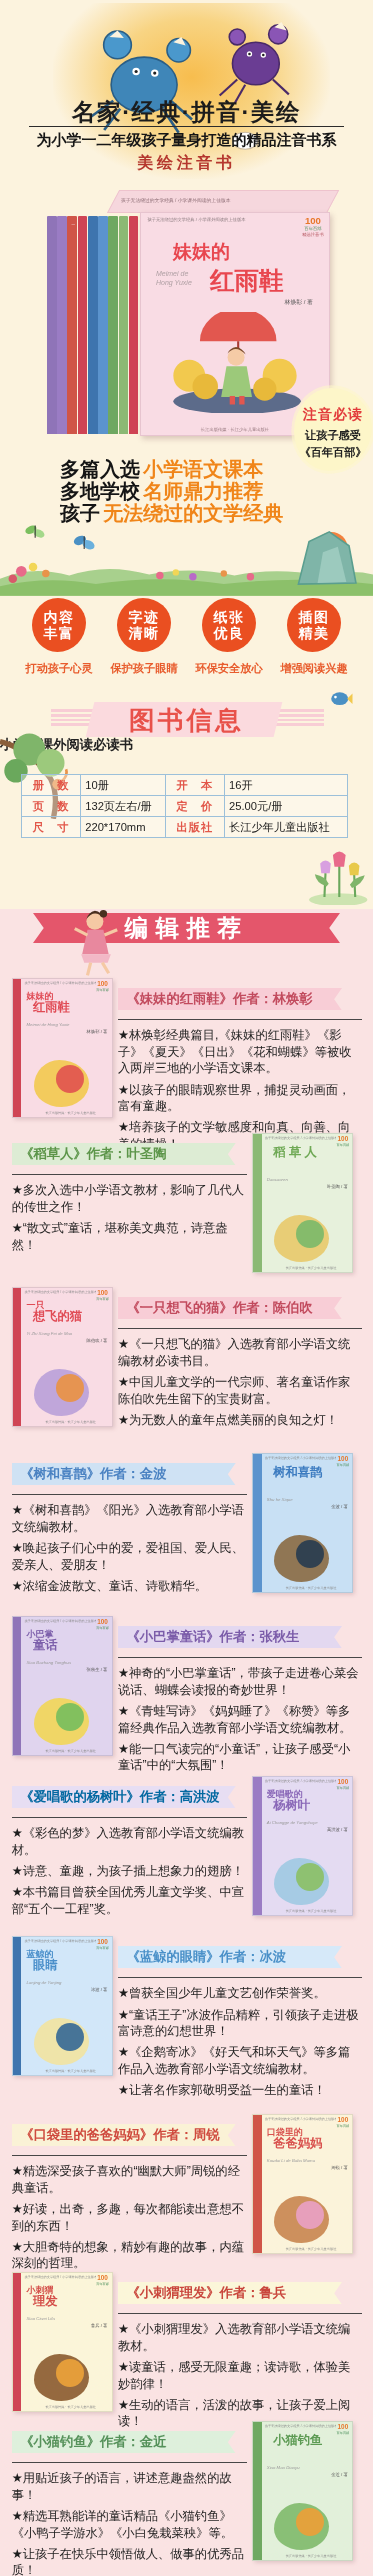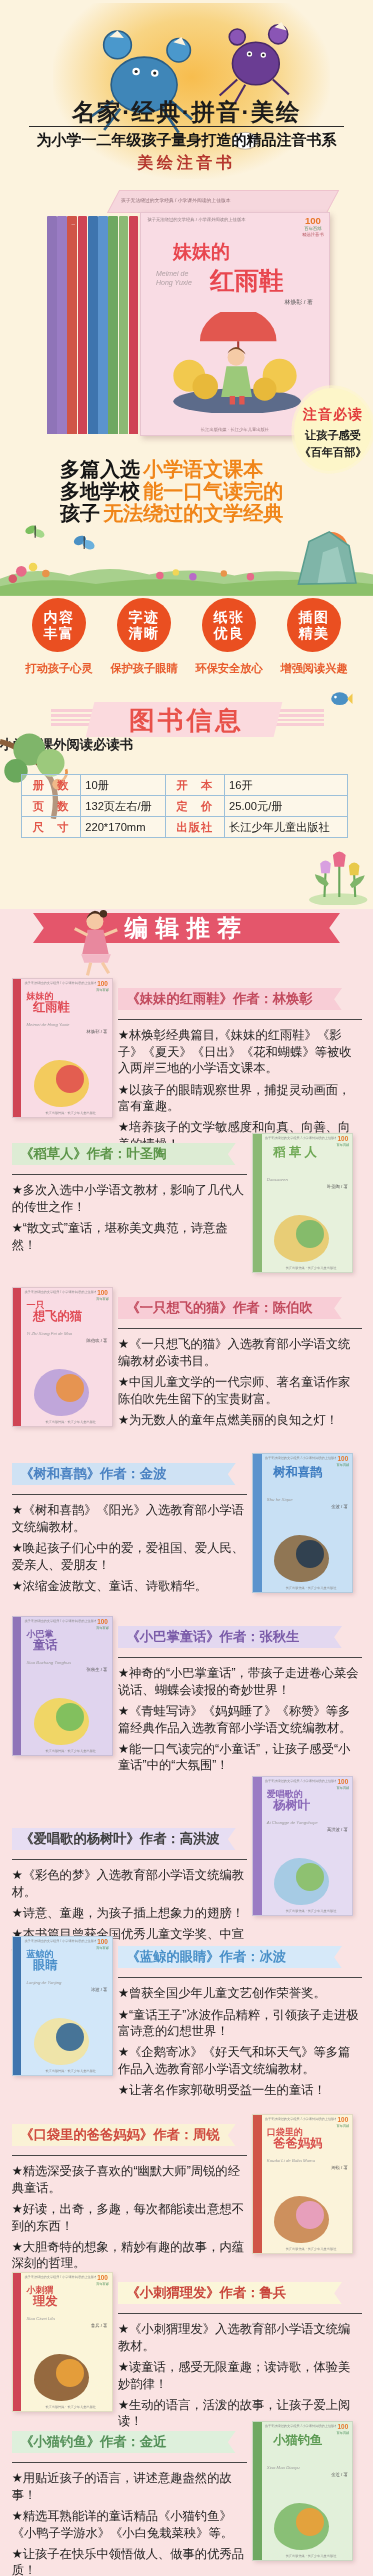--- a/index.html
+++ b/index.html
@@ -243,21 +243,21 @@
   </div>
 
   <div class="abs slogans">
 
   <div class="slogan-row">
       <span class="slogan-black">多篇入选</span>
       <span class="slogan-orange">小学语文课本</span>
     </div>
       <div class="slogan-row">
       <span class="slogan-black">多地学校</span>
-      <span class="slogan-orange">能一口气读完的</span>
+      <span class="slogan-orange">名师鼎力推荐</span>
     </div>
       <div class="slogan-row">
       <span class="slogan-black">孩子</span>
       <span class="slogan-orange">无法绕过的文学经典</span>
     </div>
     </div>
 
   <svg class="abs scenery" width="373" height="76" viewBox="0 0 700 142">
     <path d="M0 142 L0 110 Q60 84 130 104 Q200 80 280 102 Q360 86 440 104 Q520 88 600 104 Q660 92 700 102 L700 142 Z" fill="#a8d08d"></path>
     <path d="M0 142 L0 124 Q90 104 180 120 Q300 102 420 120 Q560 104 700 120 L700 142 Z" fill="#8cc06a"></path>
@@ -594,21 +594,21 @@
           <div class="c-pinyin">Ai Changge de Yangshuye</div>
           <div class="c-author">高洪波 / 著</div>
           <div class="c-art">
             <span class="art-blob" style="background: rgb(158, 201, 226);"></span>
             <span class="art-accent" style="background: rgb(140, 192, 106);"></span>
           </div>
           <div class="c-pub">长江出版传媒 · 长江少年儿童出版社</div>
         </div>
       </div>
       <div class="content">
-        <div class="ribbon" style="background: rgb(231, 222, 243); color: #404040; margin-top: 42px;">
+        <div class="ribbon" style="background: rgb(231, 222, 243); color: #0369a1;">
           <span class="ribbon-label">《爱唱歌的杨树叶》作者：高洪波</span>
         </div>
         <div class="sec-divider"></div>
         <ul class="bullets">
             <li>★《彩色的梦》入选教育部小学语文统编教材。</li>
             <li>★诗意、童趣，为孩子插上想象力的翅膀！</li>
             <li>★本书篇目曾获全国优秀儿童文学奖、中宣部“五个一工程”奖。</li>
           </ul>
       </div>
     </div>

